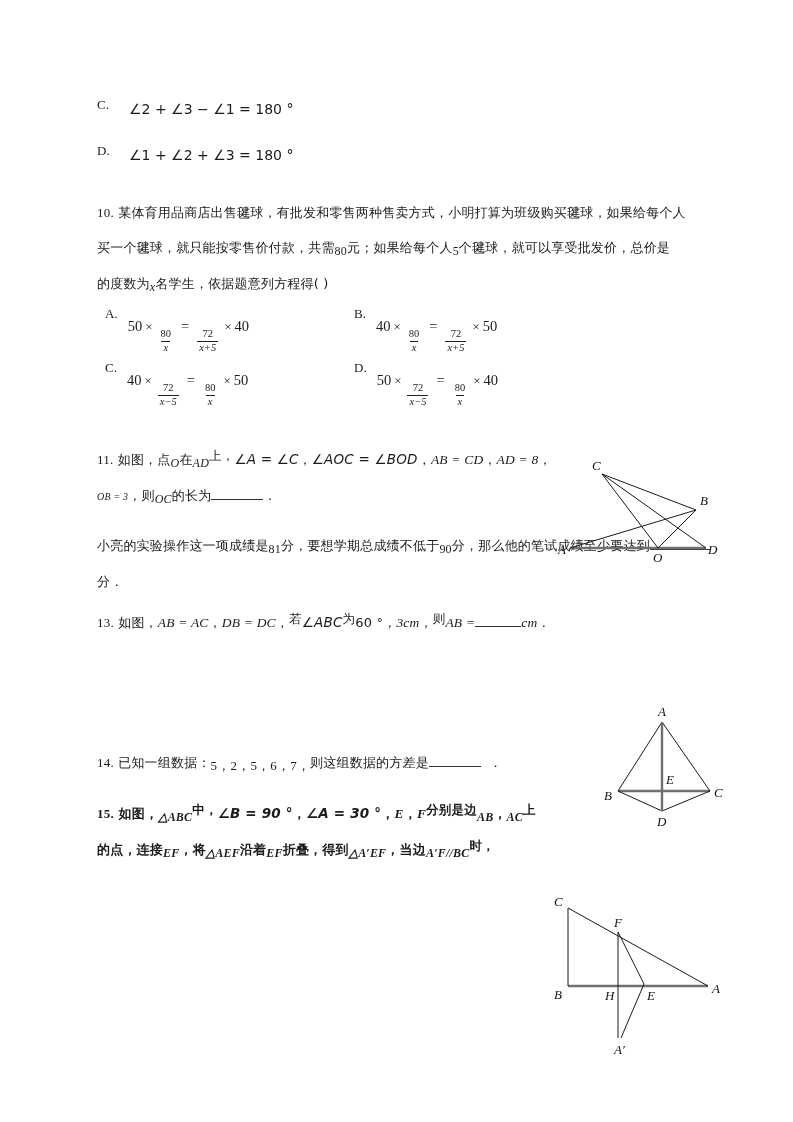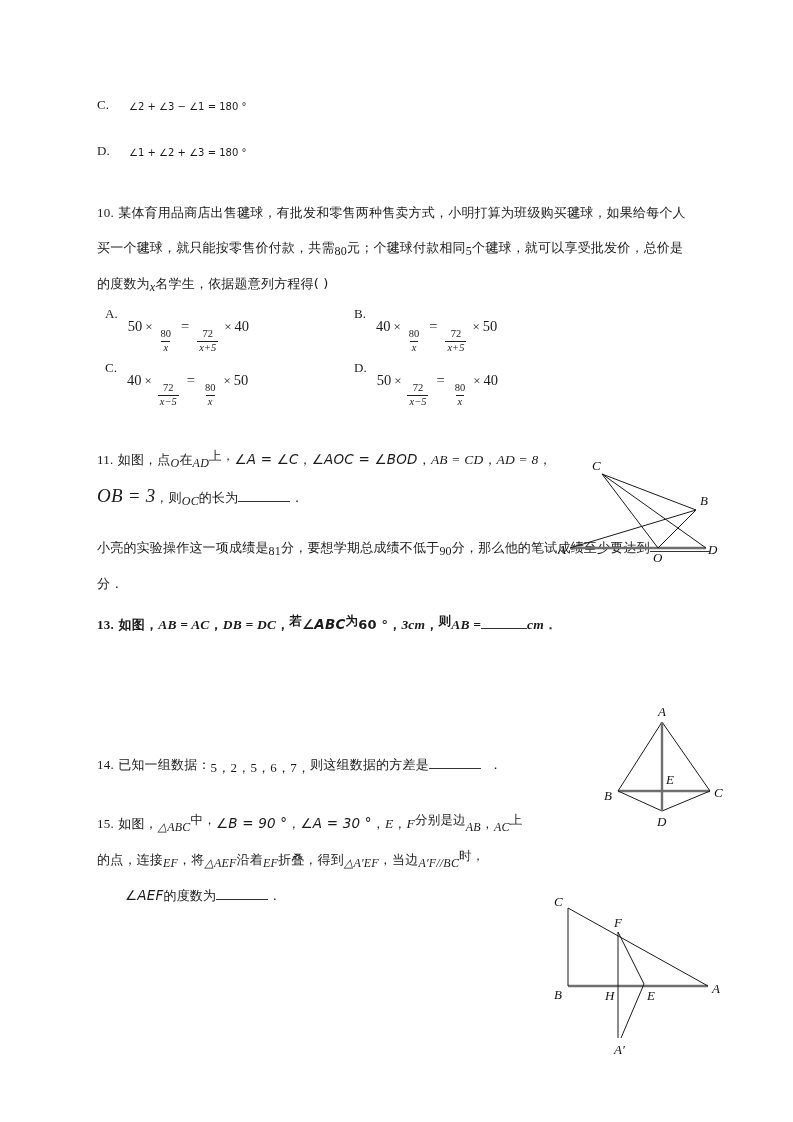--- a/index.html
+++ b/index.html
@@ -84,21 +84,21 @@
     font-size: 14.5px;
     white-space: nowrap;
     font-family: "Liberation Serif", serif;
   }
   
   .choice-line {
     position: relative;
     height: 46px;
   }
   .choice-line .opt-label { position: absolute; left: 0; top: 2px; }
-  .choice-line .opt-body  { position: absolute; left: 32px; top: 6px; font-size: 10px; }
+  .choice-line .opt-body  { position: absolute; left: 32px; top: 6px; font-size: 14px; }
 
   
   .frac {
     display: inline-flex;
     flex-direction: column;
     align-items: center;
     vertical-align: -0.42em;
     margin: 0 3px;
     line-height: 1;
   }
@@ -155,21 +155,21 @@
       <span class="opt-label">D.</span>
       <span class="opt-body ang">∠1 + ∠2 + ∠3 = 180 °</span>
     </div>
 
     <div style="margin-top:8px;">
       <div class="q-line cn">
         <span class="num">10.</span>
         <span>某体育用品商店出售毽球，有批发和零售两种售卖方式，小明打算为班级购买毽球，如果给每个人</span>
       </div>
       <div class="q-line cn">
-        <span>买一个毽球，就只能按零售价付款，共需</span><span class="sub">80</span><span>元；个毽球付款相同</span><span class="sub">5</span><span>个毽球，就可以享受批发价，总价是</span>
+        <span>买一个毽球，就只能按零售价付款，共需</span><span class="sub">80</span><span>元；如果给每个人</span><span class="sub">5</span><span>个毽球，就可以享受批发价，总价是</span>
       </div>
       <div class="q-line cn">
         <span>的度数为</span><span class="subi">x</span><span>名学生，依据题意列方程得(            )</span>
       </div>
 
       <div class="opt-row" style="margin-top:4px;">
         <div class="opt" style="left:8px;">
           <span class="opt-label">A.</span>
           <span class="opt-body">
             <span>50</span><span class="times">×</span><span class="frac">
@@ -222,57 +222,54 @@
         </div>
       </div>
     </div>
 
     <div style="margin-top:28px;">
       <div class="q-line cn">
         <span class="num">11.</span>
         <span>如图，点</span><span class="subi">O</span><span>在</span><span class="subi">AD</span><span class="sup-cn">上，</span><span class="it ang" style="font-size:13.5px">∠A = ∠C</span><span>，</span><span class="it ang" style="font-size:13.5px">∠AOC = ∠BOD</span><span>，</span><span class="it" style="font-size:13.5px">AB = CD</span><span>，</span><span class="it" style="font-size:13.5px">AD = 8</span><span>，</span>
       </div>
       <div class="q-line cn">
-        <span class="it" style="font-size:19px">OB = 3</span><span>，</span><span>则</span><span class="subi">OC</span><span>的长为</span><span class="blank w2"></span><span>．</span>
+        <span class="it" style="font-size:10px">OB = 3</span><span>，</span><span>则</span><span class="subi">OC</span><span>的长为</span><span class="blank w2"></span><span>．</span>
       </div>
     </div>
 
     <div style="margin-top:14px;">
       <div class="q-line cn">
         <span>小亮的实验操作这一项成绩是</span><span class="sub">81</span><span>分，要想学期总成绩不低于</span><span class="sub">90</span><span>分，那么他的笔试成绩至少要达到</span><span class="blank w3"></span>
       </div>
       <div class="q-line cn">
         <span>分．</span>
       </div>
     </div>
 
-    <div style="margin-top:6px;font-weight:bold;">
+    <div style="margin-top:6px;">
       <div class="q-line cn">
         <span class="num">13.</span>
         <span>如图，</span><span class="it" style="font-size:13.5px">AB = AC</span><span>，</span><span class="it" style="font-size:13.5px">DB = DC</span><span>，</span><span class="sup-cn">若</span><span class="it ang" style="font-size:13.5px">∠ABC</span><span class="sup-cn">为</span><span>60 °</span><span>，</span><span class="it" style="font-size:13.5px">3cm</span><span>，</span><span class="sup-cn">则</span><span class="it" style="font-size:13.5px">AB =</span><span class="blank w1"></span><span class="it" style="font-size:13.5px">cm</span><span>．</span>
       </div>
     </div>
 
     <div style="margin-top:105px;">
       <div class="q-line cn">
         <span class="num">14.</span>
         <span>已知一组数据：</span><span class="sub" style="font-size:13px">5，2，5，6，7，</span><span>则这组数据的方差是</span><span class="blank w2"></span><span style="margin-left:8px;">．</span>
       </div>
     </div>
 
-    <div style="margin-top:24px;">
+    <div style="margin-top:16px;font-weight:bold;">
       <div class="q-line cn">
         <span class="num">15.</span>
         <span>如图，</span><span class="subi">△ABC</span><span class="sup-cn">中，</span><span class="it ang" style="font-size:13.5px">∠B = 90 °</span><span>，</span><span class="it ang" style="font-size:13.5px">∠A = 30 °</span><span>，</span><span class="it" style="font-size:13.5px">E</span><span>，</span><span class="it" style="font-size:13.5px">F</span><span class="sup-cn">分别是边</span><span class="subi">AB</span><span>，</span><span class="subi">AC</span><span class="sup-cn">上</span>
       </div>
       <div class="q-line cn">
         <span>的点，连接</span><span class="subi">EF</span><span>，</span><span>将</span><span class="subi">△AEF</span><span>沿着</span><span class="subi">EF</span><span>折叠，得到</span><span class="subi">△A′EF</span><span>，</span><span>当边</span><span class="subi">A′F//BC</span><span class="sup-cn">时，</span>
-      </div>
-      <div class="q-line cn">
-        <span class="it ang" style="font-size:13.5px;margin-left:28px;">∠AEF</span><span>的度数为</span><span class="blank w2"></span><span>．</span>
       </div>
     </div>
 
   </div>
 
   <div class="fig" style="left:548px; top:452px; width:180px; height:115px;">
     <svg width="180" height="115" viewBox="0 0 180 115">
 
       <line class="thick" x1="22" y1="96" x2="158" y2="96"></line>
 

